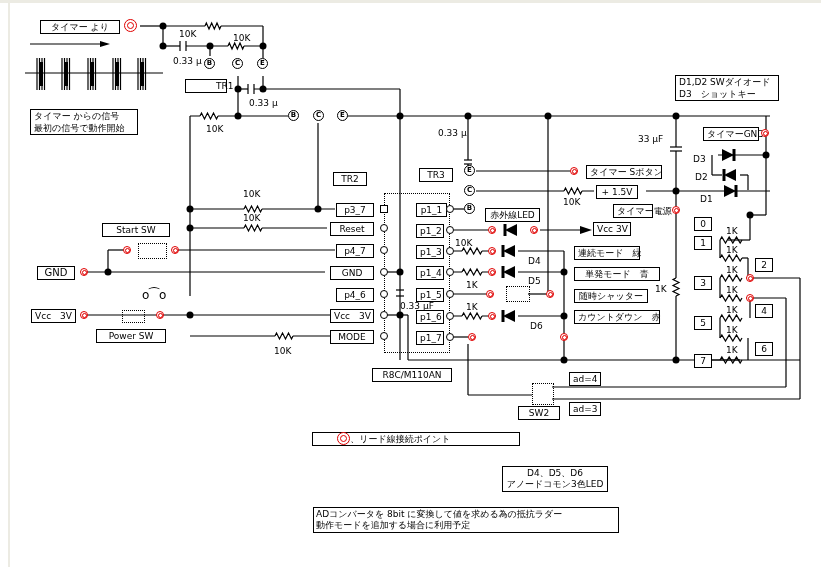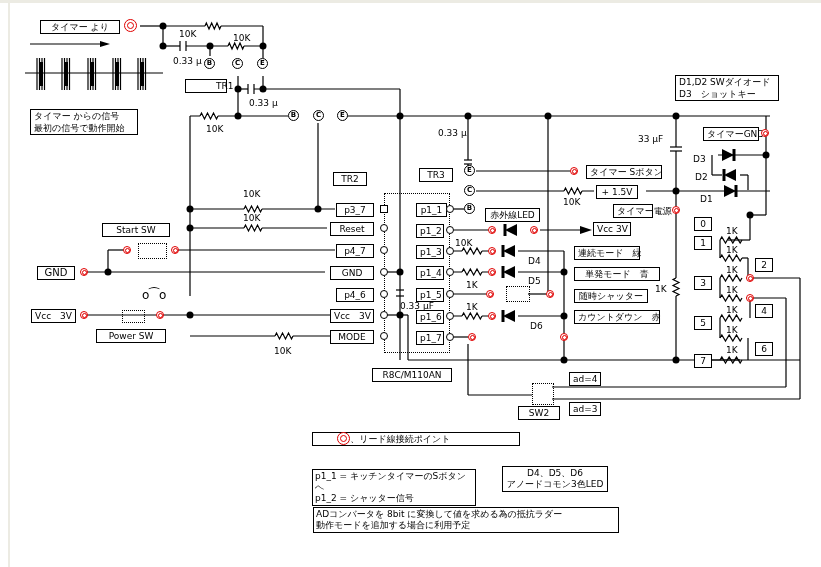--- a/index.html
+++ b/index.html
@@ -384,20 +384,18 @@
       <div class="txt" style="left: 726px; top: 285px;">1K</div>
       <div class="txt" style="left: 726px; top: 305px;">1K</div>
       <div class="txt" style="left: 726px; top: 325px;">1K</div>
       <div class="txt" style="left: 726px; top: 345px;">1K</div>
     </div>
 <div class="rp" style="left:746px;top:274px;"></div>
 <div class="rp" style="left:746px;top:294px;"></div>
 
 <div class="lbl" style="left:312px;top:432px;width:208px;text-align:left;padding-left:28px;"><span>は、リード線接続ポイント</span></div>
 <div class="rpbig" style="left:337px;top:432px;"></div>
-<div class="lbl ml" style="left:312px;top:469px;width:164px;line-height:11px;padding:1px 2px;">p1_1 = キッチンタイマーのSボタンへ
-p1_2 = シャッター信号</div>
 <div class="lbl ml" style="left:494px;top:466px;width:106px;text-align:center;line-height:11px;padding:1px 2px;margin-left:8px;">D4、D5、D6
 アノードコモン3色LED</div>
 <div class="lbl ml" style="left:313px;top:507px;width:306px;line-height:11px;padding:1px 2px;">ADコンバータを 8bit に変換して値を求める為の抵抗ラダー
 動作モードを追加する場合に利用予定</div>
 
 </div>
 
 </body></html>

